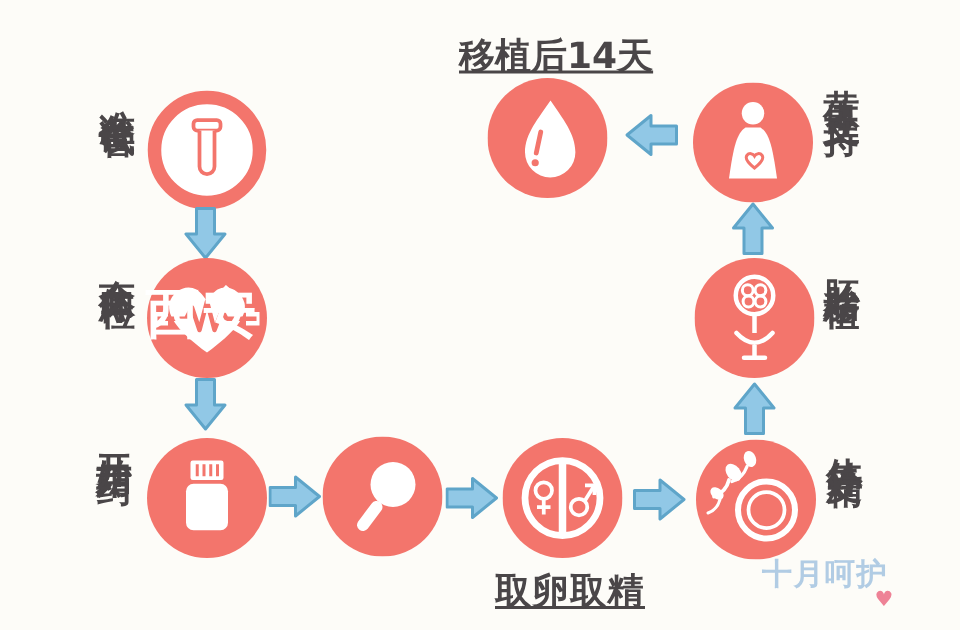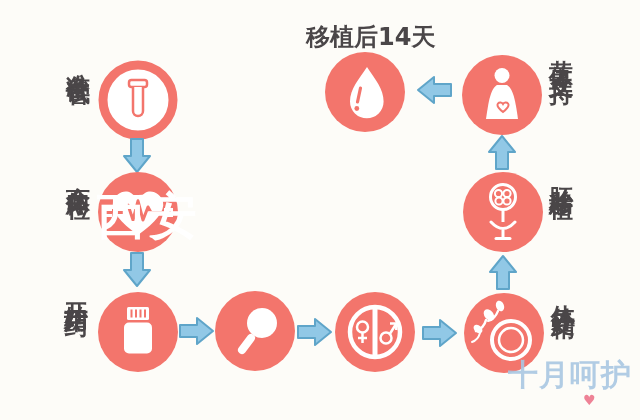--- a/index.html
+++ b/index.html
@@ -10,33 +10,33 @@
   }
   .circle{position:absolute;width:80px;height:80px;}
   .circle svg{display:block;width:100%;height:100%;}
   .vlabel{
     position:absolute;writing-mode:vertical-rl;text-orientation:upright;
     font-size:24px;font-weight:bold;color:#4a4648;letter-spacing:3px;line-height:1;
   }
   .vlabel.wide{letter-spacing:7px;}
   .hlabel{
     position:absolute;font-size:24px;font-weight:bold;color:#4a4648;
-    letter-spacing:1px;line-height:1;white-space:nowrap;
+    letter-spacing:1px;line-height:1;white-space:nowrap;text-decoration:underline;
   }
   .arrow{position:absolute;width:36px;height:32px;}
   .arrow svg{display:block;width:100%;height:100%;}
   .arrow.down svg{transform:rotate(90deg);}
   .arrow.up svg{transform:rotate(-90deg);}
   .arrow.left svg{transform:rotate(180deg);}
   .wm{
-    position:absolute;color:#ffffff;font-weight:bold;font-size:49px;
+    position:absolute;color:#ffffff;font-weight:bold;font-size:36px;
     letter-spacing:2px;line-height:1;white-space:nowrap;
   }
   .brand{
-    position:absolute;left:508px;top:360px;font-size:30px;font-weight:bold;
+    position:absolute;left:508px;top:372px;font-size:20px;font-weight:bold;
     color:#a9c7e2;letter-spacing:1px;line-height:1;white-space:nowrap;opacity:0.9;
   }
   .brand-heart{
     position:absolute;left:583px;top:393px;font-size:14px;color:#ee8296;line-height:1;
   }
 </style>
 </head>
 <body>
 
 <div class="stage">
@@ -109,20 +109,21 @@
       <circle cx="40" cy="40" r="25" fill="none" stroke="#ffffff" stroke-width="4.5"></circle>
       <line x1="40" y1="14" x2="40" y2="66" stroke="#ffffff" stroke-width="5"></line>
       <circle cx="27.5" cy="35" r="5.5" fill="none" stroke="#ffffff" stroke-width="2.5"></circle>
       <line x1="27.5" y1="40.5" x2="27.5" y2="51" stroke="#ffffff" stroke-width="2.5"></line>
       <line x1="23" y1="46" x2="32" y2="46" stroke="#ffffff" stroke-width="2.5"></line>
       <circle cx="51" cy="46" r="5.5" fill="none" stroke="#ffffff" stroke-width="2.5"></circle>
       <line x1="54.8" y1="42" x2="61" y2="32" stroke="#ffffff" stroke-width="2.5"></line>
       <polyline points="55,31.5 61.3,31.5 61.3,38" fill="none" stroke="#ffffff" stroke-width="2.5"></polyline>
     </svg>
   </div>
+  <span class="hlabel" style="left:330px;top:382px;">取卵取精</span>
 
   <div class="arrow" style="left:422px;top:317px;">
     <svg viewBox="0 0 36 32">
         <polygon points="1,10 18,10 18,3 34,16 18,29 18,22 1,22" fill="#91c8e6" stroke="#5fa5c9" stroke-width="2" stroke-linejoin="round"></polygon>
       </svg>
   </div>
 
   <div class="circle" style="left:464px;top:293px;">
     <svg viewBox="0 0 80 80">
       <circle cx="40" cy="40" r="40" fill="#f3756c"></circle>

